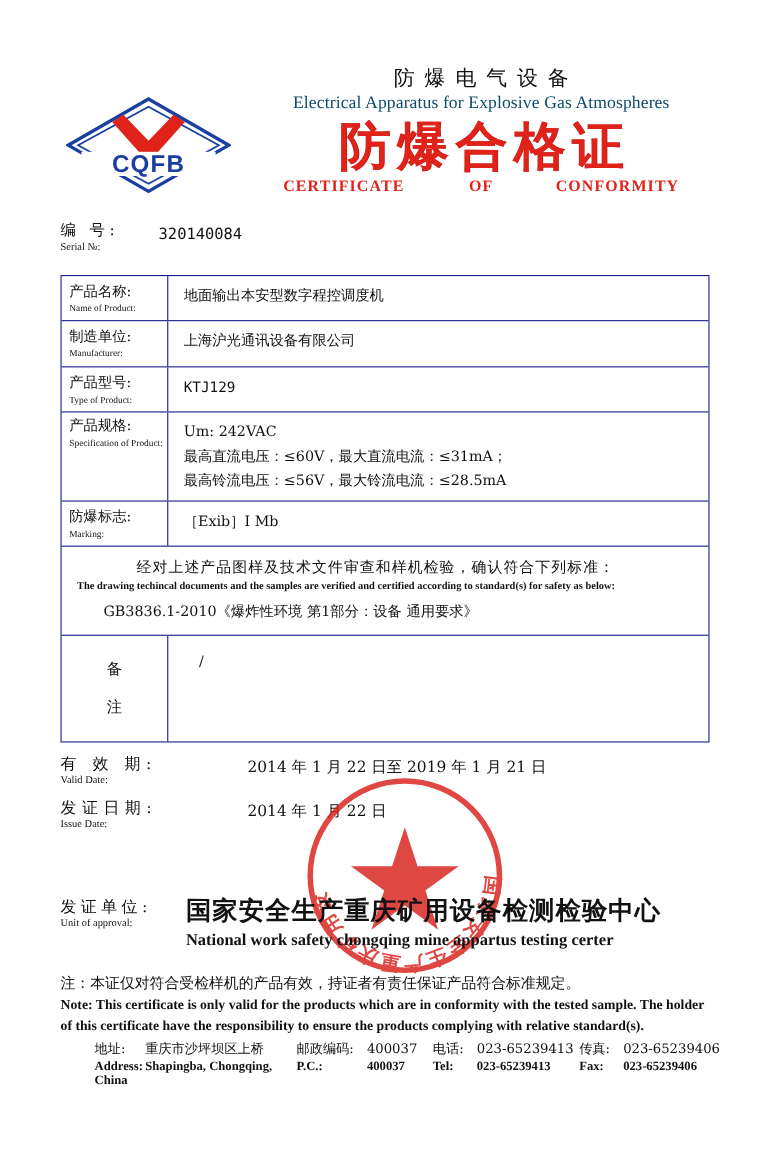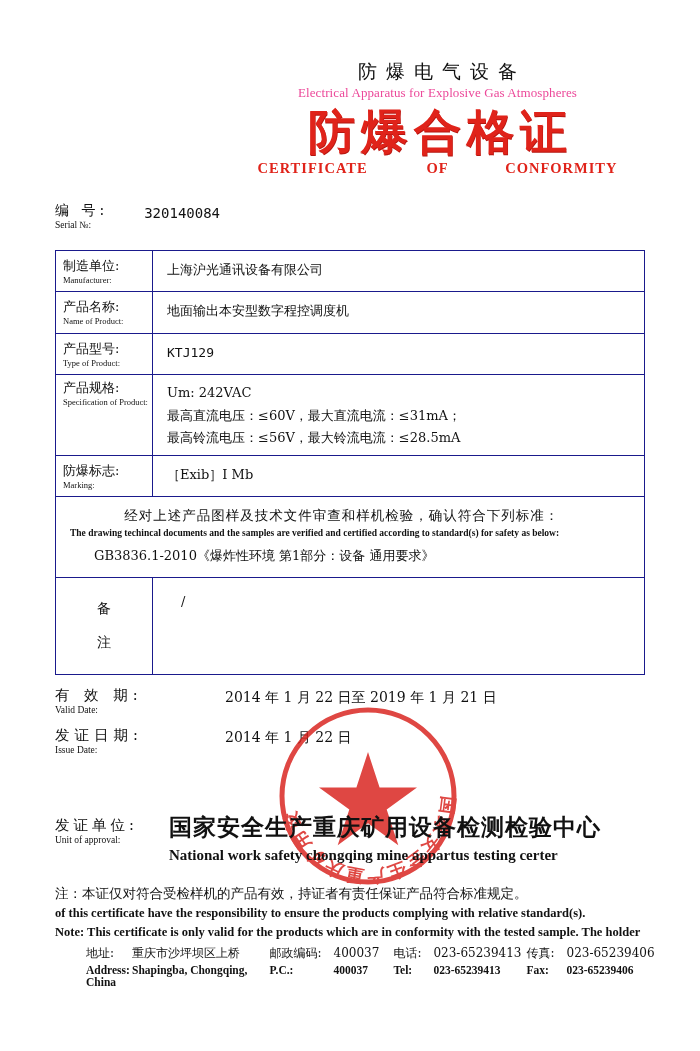--- a/index.html
+++ b/index.html
@@ -47,22 +47,22 @@
   .cn-title {
     font-family: "DejaVu Serif", serif;
     font-size: 19px;
     letter-spacing: 9px;
     color: #111;
     line-height: 1.2;
     padding-left: 9px;
   }
   .en-title {
     font-family: "Liberation Serif", serif;
-    font-size: 13px;
-    color: #ec4899;
+    font-size: 16px;
+    color: #0c4a6e;
     margin-top: 2px;
     letter-spacing: 0.1px;
   }
   .big-red {
     font-family: "DejaVu Serif", serif;
     font-size: 47px;
     font-weight: bold;
     color: #e0231a;
     letter-spacing: 6px;
     margin-top: 6px;
@@ -309,20 +309,32 @@
   .f-col3 .f-label { min-width: 40px; }
   .f-col4 .f-label { min-width: 40px; }
 </style>
 </head>
 <body>
 
 <div class="page">
 
   <div class="header">
 
+    <div class="logo">
+      <svg width="150" height="88" viewBox="0 0 150 88" xmlns="http://www.w3.org/2000/svg">
+
+        <polygon points="75,2 148,44 75,86 2,44" fill="none" stroke="#1a3fa0" stroke-width="3"></polygon>
+        <polygon points="75,9 139,44 75,79 11,44" fill="none" stroke="#1a3fa0" stroke-width="1.6"></polygon>
+
+        <path d="M52,16 L75,40 L98,16 L108,23 L82,52 L82,62 L68,62 L68,52 L42,23 Z" fill="#e0231a"></path>
+
+        <rect x="14" y="50" width="122" height="22" fill="#ffffff"></rect>
+        <text x="75" y="68" font-family="Liberation Sans, sans-serif" font-size="22" font-weight="bold" fill="#1a3fa0" text-anchor="middle" letter-spacing="1">CQFB</text>
+      </svg>
+    </div>
 
     <div class="head-text">
       <div class="cn-title">防爆电气设备</div>
       <div class="en-title">Electrical Apparatus for Explosive Gas Atmospheres</div>
       <div class="big-red">防爆合格证</div>
       <div class="cert-of-conf">
         <span class="w1">CERTIFICATE</span><span class="w2">OF</span><span class="w3">CONFORMITY</span>
       </div>
     </div>
   </div>
@@ -330,34 +342,34 @@
   <div class="serial-row">
     <div class="bil-label">
       <span class="cn">编 号:</span>
       <span class="en">Serial №:</span>
     </div>
     <div class="serial-value">320140084</div>
   </div>
 
   <div class="table">
 
+    <div class="row row-name">
+      <div class="cell-label">
+        <span class="cn">产品名称:</span>
+        <span class="en">Name of Product:</span>
+      </div>
+      <div class="cell-value">地面输出本安型数字程控调度机</div>
+    </div>
+
     <div class="row row-manu">
       <div class="cell-label">
         <span class="cn">制造单位:</span>
         <span class="en">Manufacturer:</span>
       </div>
       <div class="cell-value">上海沪光通讯设备有限公司</div>
-    </div>
-
-    <div class="row row-name">
-      <div class="cell-label">
-        <span class="cn">产品名称:</span>
-        <span class="en">Name of Product:</span>
-      </div>
-      <div class="cell-value">地面输出本安型数字程控调度机</div>
     </div>
 
     <div class="row row-type">
       <div class="cell-label">
         <span class="cn">产品型号:</span>
         <span class="en">Type of Product:</span>
       </div>
       <div class="cell-value mono">KTJ129</div>
     </div>
 
@@ -436,22 +448,22 @@
       <span class="en">Unit of approval:</span>
     </div>
     <div class="approval-text">
       <div class="approval-cn">国家安全生产重庆矿用设备检测检验中心</div>
       <div class="approval-en">National work safety chongqing mine appartus testing certer</div>
     </div>
   </div>
 
   <div class="note">
     <div class="note-cn">注：本证仅对符合受检样机的产品有效，持证者有责任保证产品符合标准规定。</div>
+    <div class="note-en">Note: This certificate is only valid for the products which are in conformity with the tested sample. The holder</div>
     <div class="note-en">of this certificate have the responsibility to ensure the products complying with relative standard(s).</div>
-    <div class="note-en">Note: This certificate is only valid for the products which are in conformity with the tested sample. The holder</div>
   </div>
 
   <div class="footer">
     <div class="f-row">
       <div class="f-col1 f-cn">
         <span class="f-label">地址:</span><span>重庆市沙坪坝区上桥</span>
       </div>
       <div class="f-col2 f-cn">
         <span class="f-label">邮政编码:</span><span>400037</span>
       </div>

